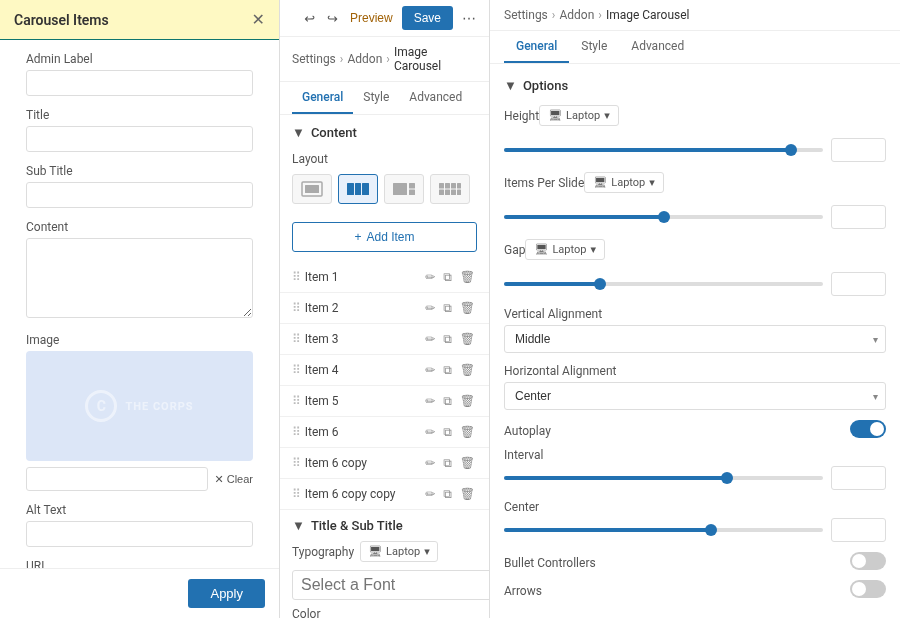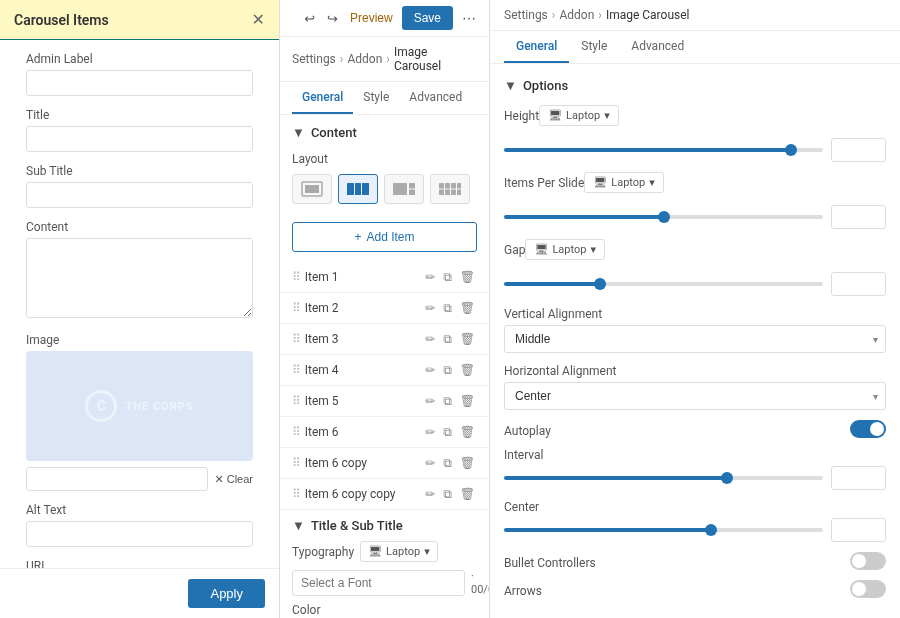--- a/index.html
+++ b/index.html
@@ -48,21 +48,21 @@
     .drag-handle { color: #bbb; font-size: 12px; cursor: grab; }
     .item-name { flex: 1; font-size: 12px; color: #444; }
     .item-actions { display: flex; gap: 4px; }
     .item-action-btn { background: none; border: none; cursor: pointer; color: #888; font-size: 12px; padding: 2px; }
     .title-sub-section { padding: 8px 12px; }
     .title-sub-header { display: flex; align-items: center; gap: 6px; font-size: 13px; color: #333; font-weight: 500; margin-bottom: 8px; }
     .typography-row { display: flex; align-items: center; gap: 6px; margin-bottom: 8px; }
     .typography-label { font-size: 12px; color: #555; }
     .device-select { display: flex; align-items: center; gap: 4px; border: 1px solid #ddd; border-radius: 3px; padding: 3px 7px; font-size: 11px; color: #555; background: #fff; cursor: pointer; }
     .font-select-row { display: flex; align-items: center; gap: 6px; margin-bottom: 6px; }
-    .font-select { flex: 1; border: 1px solid #ddd; border-radius: 3px; padding: 5px 8px; font-size: 12px; color: #999; background: #fff; }
+    .font-select { flex: 1; border: 1px solid #ddd; border-radius: 3px; padding: 5px 8px; font-size: 16px; color: #999; background: #fff; }
     .font-size-display { font-size: 11px; color: #666; }
     .color-label { font-size: 12px; color: #555; margin-top: 24px; }
 
     
     .right-panel { flex: 1; background: #fff; display: flex; flex-direction: column; height: 618px; overflow: hidden; }
     .right-breadcrumb { padding: 8px 14px; font-size: 12px; color: #666; border-bottom: 1px solid #eee; display: flex; align-items: center; gap: 4px; }
     .right-tabs-row { display: flex; padding: 0 14px; border-bottom: 1px solid #eee; }
     .right-tab { padding: 8px 12px; font-size: 12px; color: #666; cursor: pointer; border-bottom: 2px solid transparent; }
     .right-tab.active { color: #2271b1; border-bottom-color: #2271b1; font-weight: 500; }
     .right-body { overflow-y: auto; flex: 1; padding: 0 14px; }

